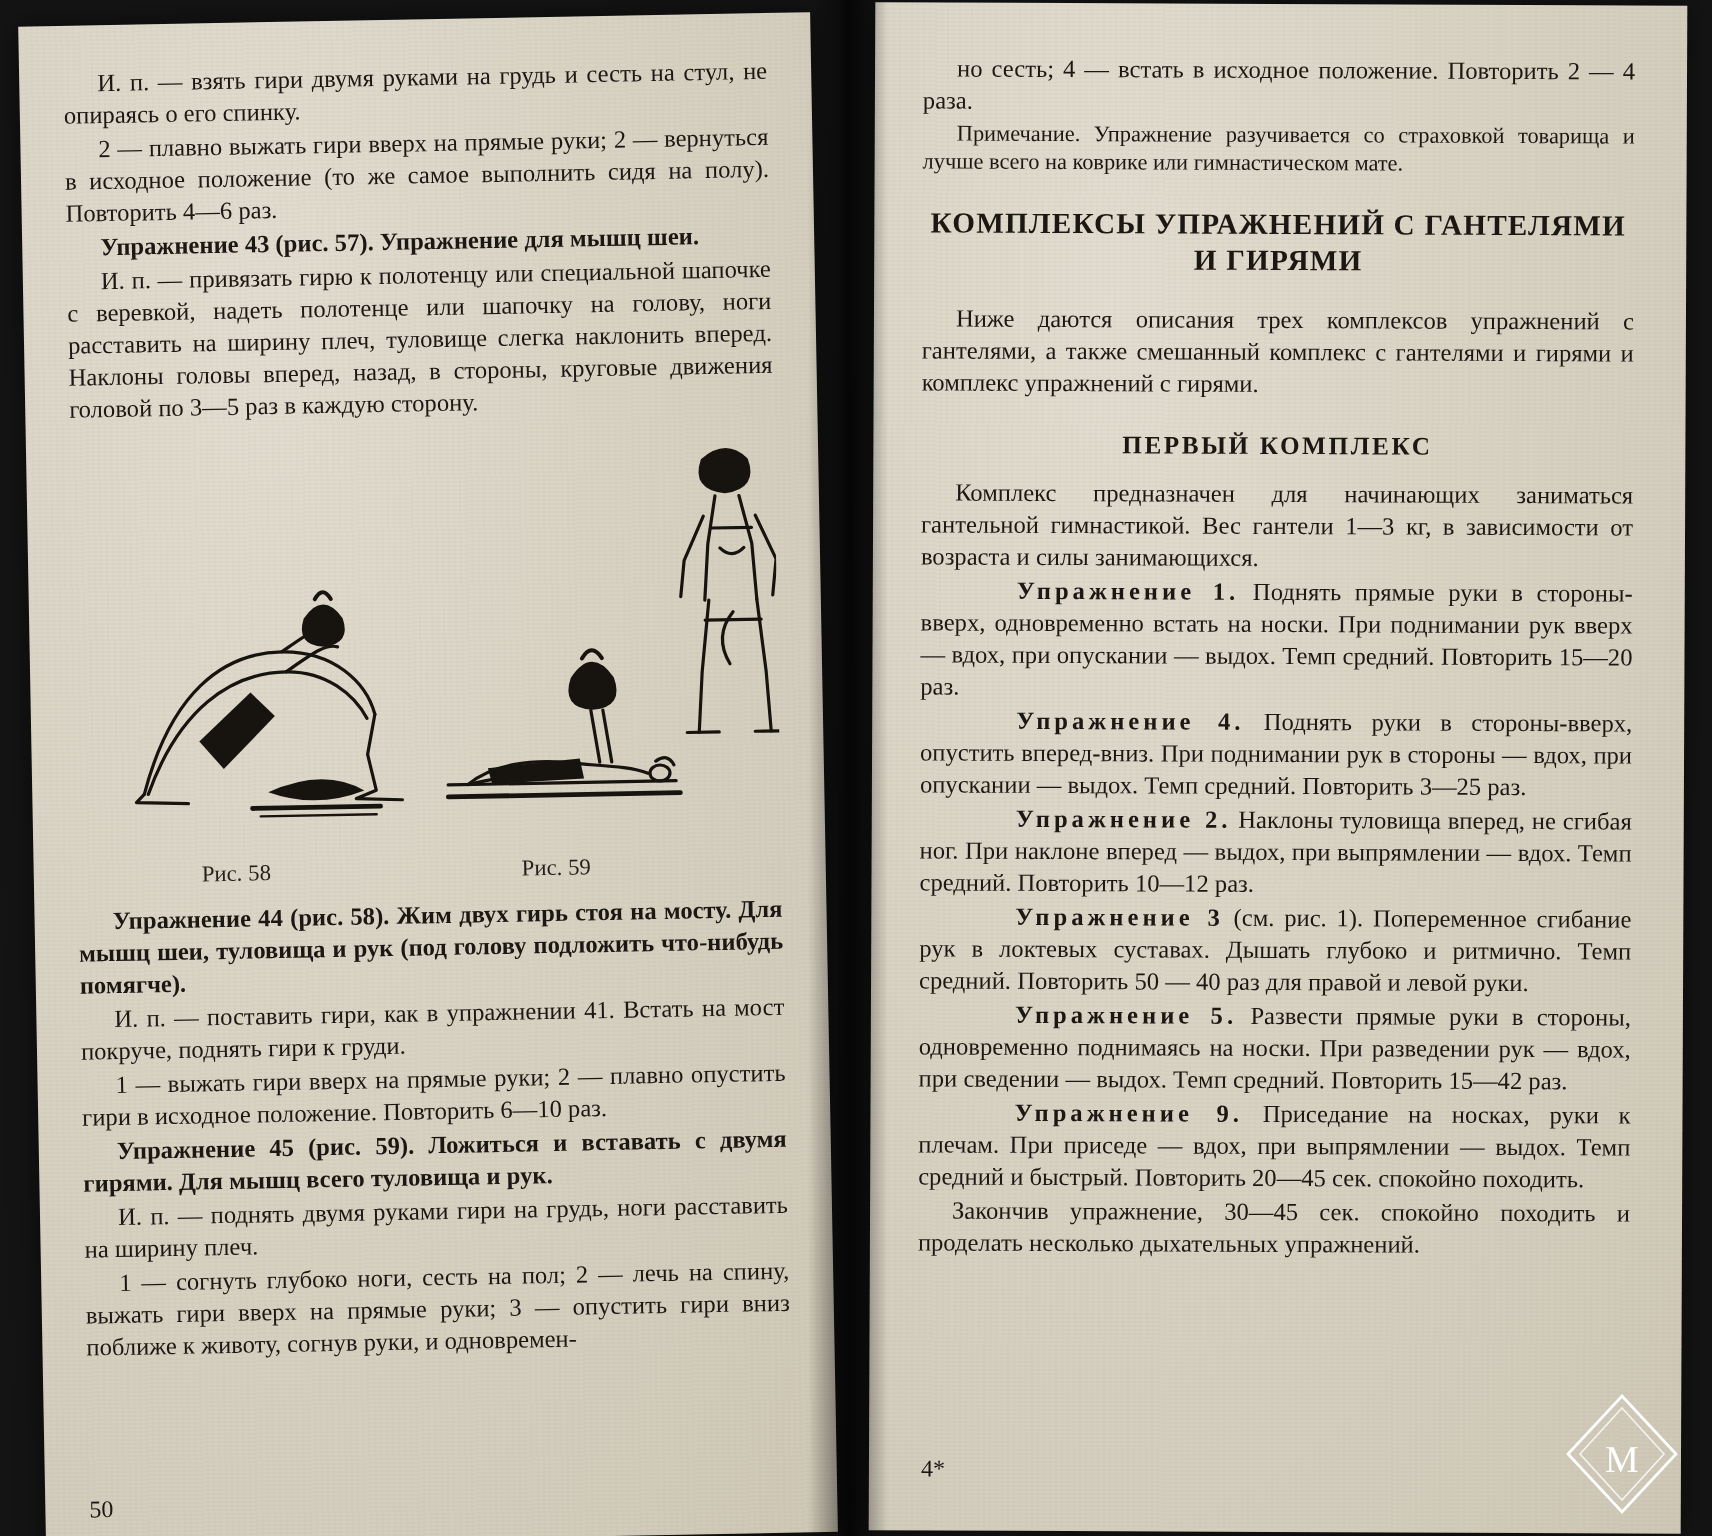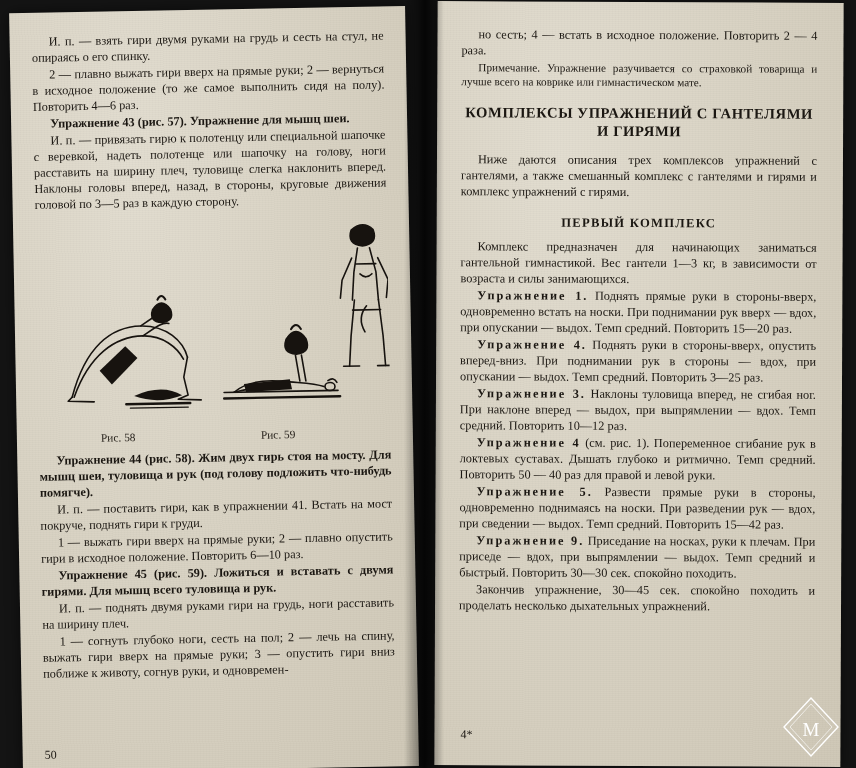--- a/index.html
+++ b/index.html
@@ -79,21 +79,21 @@
   .col-right {
     left: 24px;
     top: 26px;
     width: 356px;
   }
   p {
     margin: 0 0 1px 0;
     text-indent: 17px;
   }
   .b { font-weight: bold; }
-  .sp { letter-spacing: 2.0px; }
+  .sp { letter-spacing: 2.0px; margin-left: 31px; }
   .h-center {
     text-align: center;
     font-weight: bold;
     text-indent: 0;
     letter-spacing: 0.6px;
   }
   .h-main {
     font-size: 14.6px;
     line-height: 1.22;
     margin: 16px 0 12px 0;
@@ -226,24 +226,24 @@
       </div>
 
       <p>Ниже даются описания трех комплексов упражнений с гантелями, а также смешанный комплекс с гантелями и гирями и комплекс упражнений с гирями.</p>
 
       <div class="h-center h-sub">ПЕРВЫЙ КОМПЛЕКС</div>
 
       <p>Комплекс предназначен для начинающих заниматься гантельной гимнастикой. Вес гантели 1—3 кг, в зависимости от возраста и силы занимающихся.</p>
 
       <p><span class="b sp">Упражнение 1.</span><span> Поднять прямые руки в стороны-вверх, одновременно встать на носки. При поднимании рук вверх — вдох, при опускании — выдох. Темп средний. Повторить 15—20 раз.</span></p>
       <p><span class="b sp">Упражнение 4.</span><span> Поднять руки в стороны-вверх, опустить вперед-вниз. При поднимании рук в стороны — вдох, при опускании — выдох. Темп средний. Повторить 3—25 раз.</span></p>
-      <p><span class="b sp">Упражнение 3.</span><span> Наклоны туловища вперед, не сгибая ног. При наклоне вперед — выдох, при выпрямлении — вдох. Темп средний. Повторить 10—12 раз.</span></p>
-      <p><span class="b sp">Упражнение 4</span><span> (см. рис. 1). Попеременное сгибание рук в локтевых суставах. Дышать глубоко и ритмично. Темп средний. Повторить 50 — 40 раз для правой и левой руки.</span></p>
+      <p><span class="b sp">Упражнение 2.</span><span> Наклоны туловища вперед, не сгибая ног. При наклоне вперед — выдох, при выпрямлении — вдох. Темп средний. Повторить 10—12 раз.</span></p>
+      <p><span class="b sp">Упражнение 3</span><span> (см. рис. 1). Попеременное сгибание рук в локтевых суставах. Дышать глубоко и ритмично. Темп средний. Повторить 50 — 40 раз для правой и левой руки.</span></p>
       <p><span class="b sp">Упражнение 5.</span><span> Развести прямые руки в стороны, одновременно поднимаясь на носки. При разведении рук — вдох, при сведении — выдох. Темп средний. Повторить 15—42 раз.</span></p>
-      <p><span class="b sp">Упражнение 9.</span><span> Приседание на носках, руки к плечам. При приседе — вдох, при выпрямлении — выдох. Темп средний и быстрый. Повторить 30—30 сек. спокойно походить.</span></p>
+      <p><span class="b sp">Упражнение 9.</span><span> Приседание на носках, руки к плечам. При приседе — вдох, при выпрямлении — выдох. Темп средний и быстрый. Повторить 20—45 сек. спокойно походить.</span></p>
       <p>Закончив упражнение, 30—45 сек. спокойно походить и проделать несколько дыхательных упражнений.</p>
     </div>
     <div class="page-num pn-right">4*</div>
   </div>
 
   <div class="spine"></div>
 
   <div class="watermark">
     <svg width="62" height="62" viewBox="0 0 62 62">
       <path d="M31 2 L58 31 L31 60 L4 31 Z" fill="none" stroke="#ffffff" stroke-width="1.4"></path>

